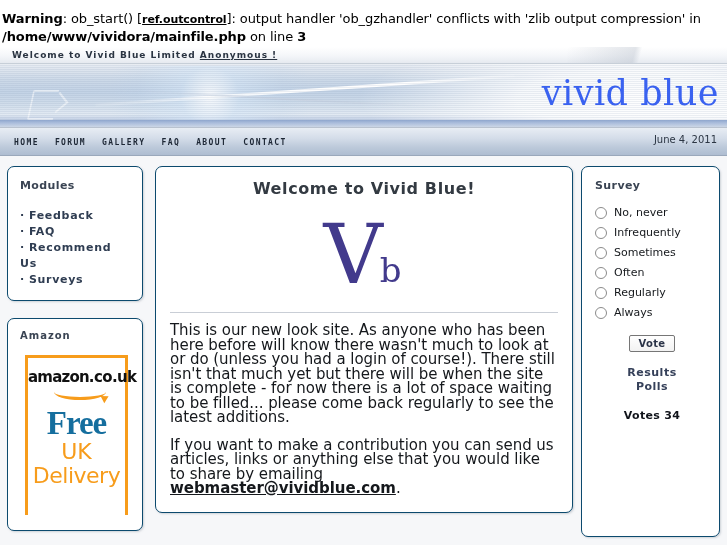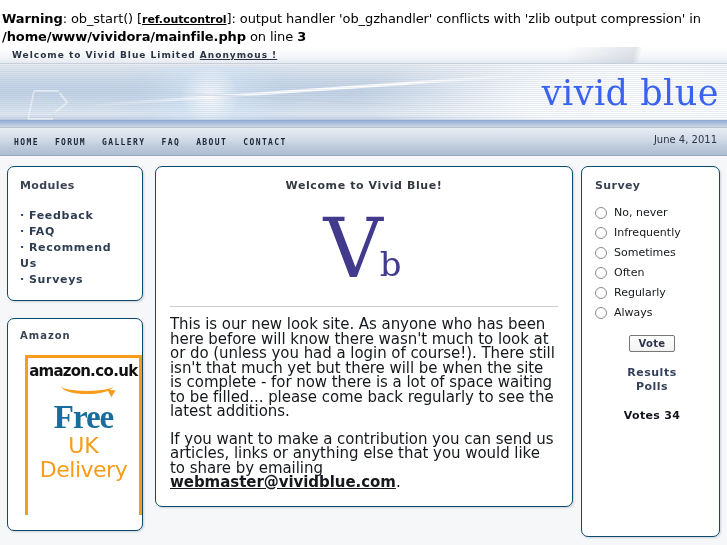--- a/index.html
+++ b/index.html
@@ -200,29 +200,29 @@
     letter-spacing: 0.7px;
     line-height: 16px;
     cursor: pointer;
   }
   .mod-list li .bullet { color: #2f3d52; margin-right: 4px; font-weight: bold; }
 
   
   #amazon-panel { margin-top: 17px; padding: 11px 10px 0 12px; height: 213px; overflow: hidden; }
   #amazon-panel .panel-title { margin-bottom: 14px; letter-spacing: 1px; font-size: 10px;}
   .amz-ad {
-    width: 117px;
+    width: 103px;
     margin-left: 5px;
     border-left: 3px solid #f79c1b;
     border-right: 3px solid #f79c1b;
     border-top: 3px solid #f79c1b;
     box-sizing: border-box;
     background: #fff;
     text-align: center;
-    padding-top: 6px;
+    padding-top: 12px;
     height: 160px;
   }
   .amz-word {
     font-family: "DejaVu Sans", "Liberation Sans", sans-serif;
     font-size: 15px;
     font-weight: bold;
     color: #111;
     letter-spacing: -0.8px;
     position: relative;
     display: inline-block;
@@ -250,21 +250,21 @@
     font-size: 33px; font-weight: bold; color: #156e9e;
     line-height: 34px; letter-spacing: -1px; margin-top: 6px; font-family: Liberation Serif, serif;
   }
   .amz-uk { font-size: 22px; color: #f79c1b; line-height: 24px; }
   .amz-delivery { font-size: 22px; color: #f79c1b; line-height: 24px; letter-spacing: -0.5px;}
 
   
   #content-panel { padding: 12px 14px 16px 14px; }
   #content-title {
     text-align: center;
-    font-size: 11px; font-weight: bold;
+    font-size: 16px; font-weight: bold;
     color: #333a42;
     letter-spacing: 0.6px;
     margin-bottom: 10px;
   }
   #vb-logo {
     text-align: center;
     font-family: "DejaVu Serif", "Liberation Serif", serif;
     color: #423a8c;
     line-height: 1;
     padding: 6px 0 16px 0;

